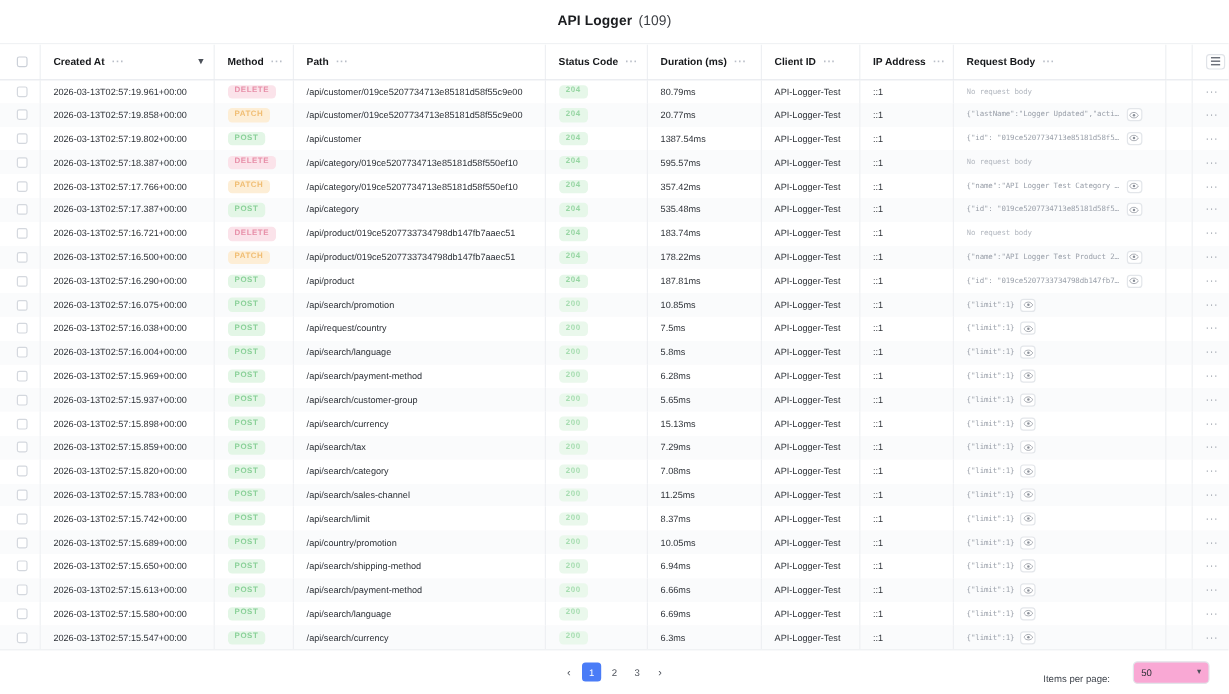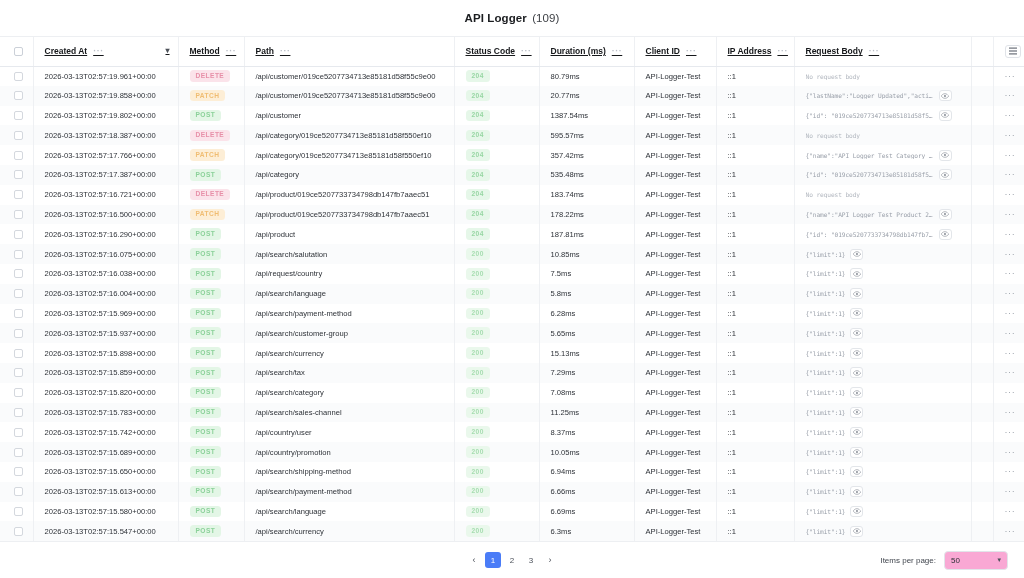--- a/index.html
+++ b/index.html
@@ -62,21 +62,20 @@
   }
   table.grid thead th {
     height: 29px;
     background: #ffffff;
     border-bottom: 1px solid #e6e9ee;
     font-size: 8.5px;
     font-weight: bold;
     color: #16181b;
     padding-left: 11px;
     padding-right: 6px;
-    text-decoration: underline;
   }
   .th-inner {
     display: flex;
     align-items: center;
     gap: 6px;
     width: 100%;
   }
   .th-label { white-space: nowrap; }
   .dots {
     color: #b9bec7;
@@ -222,22 +221,22 @@
     cursor: pointer;
     background: transparent;
     border: none;
     padding: 0 4px;
   }
   .pg.active { background: #4a7cf7; color: #ffffff; font-weight: normal; }
   .pg.arrow { color: #4b5059; font-size: 9px; }
   .ipp {
     margin-left: auto;
     display: flex;
-    align-items: center;
-    gap: 8px;
+    align-items: flex-end;
+    gap: 19px;
   }
   .ipp-label { font-size: 8px; color: #41464e; }
   .ipp-select {
     width: 64px; height: 19px;
     border: 1px solid #e2e5ea;
     border-radius: 4px;
     background: #f9a8d4;
     display: flex; align-items: center;
     justify-content: space-between;
     padding: 0 6px;
@@ -547,21 +546,21 @@
             </td>
             <td class="col-spacer"></td>
             <td class="col-actions"><span class="row-dots">···</span></td>
           </tr>
           <tr class="r-alt">
             <td class="col-check">
               <div class="cbox"></div>
             </td>
             <td class="col-created">2026-03-13T02:57:16.075+00:00</td>
             <td class="col-method"><span class="badge m-POST">POST</span></td>
-            <td class="col-path">/api/search/salutation</td>
+            <td class="col-path">/api/search/promotion</td>
             <td class="col-status"><span class="badge s-200">200</span></td>
             <td class="col-dur">10.85ms</td>
             <td class="col-client">API-Logger-Test</td>
             <td class="col-ip">::1</td>
             <td class="col-body">
               <div class="body-cell">
                 <span class="body-txt">{"limit":1}</span>
                 <span class="eye-btn">
                   <svg width="8" height="6" viewBox="0 0 10 7" aria-hidden="true">
                     <path d="M5 0.6C2.6 0.6 0.9 2.3 0.4 3.5c0.5 1.2 2.2 2.9 4.6 2.9s4.1-1.7 4.6-2.9C8.1 2.3 7.4 0.6 5 0.6z" fill="none" stroke="#8b9099" stroke-width="0.8"></path>
@@ -772,21 +771,21 @@
             </td>
             <td class="col-spacer"></td>
             <td class="col-actions"><span class="row-dots">···</span></td>
           </tr>
           <tr class="r-norm">
             <td class="col-check">
               <div class="cbox"></div>
             </td>
             <td class="col-created">2026-03-13T02:57:15.742+00:00</td>
             <td class="col-method"><span class="badge m-POST">POST</span></td>
-            <td class="col-path">/api/country/user</td>
+            <td class="col-path">/api/search/limit</td>
             <td class="col-status"><span class="badge s-200">200</span></td>
             <td class="col-dur">8.37ms</td>
             <td class="col-client">API-Logger-Test</td>
             <td class="col-ip">::1</td>
             <td class="col-body">
               <div class="body-cell">
                 <span class="body-txt">{"limit":1}</span>
                 <span class="eye-btn">
                   <svg width="8" height="6" viewBox="0 0 10 7" aria-hidden="true">
                     <path d="M5 0.6C2.6 0.6 0.9 2.3 0.4 3.5c0.5 1.2 2.2 2.9 4.6 2.9s4.1-1.7 4.6-2.9C8.1 2.3 7.4 0.6 5 0.6z" fill="none" stroke="#8b9099" stroke-width="0.8"></path>

